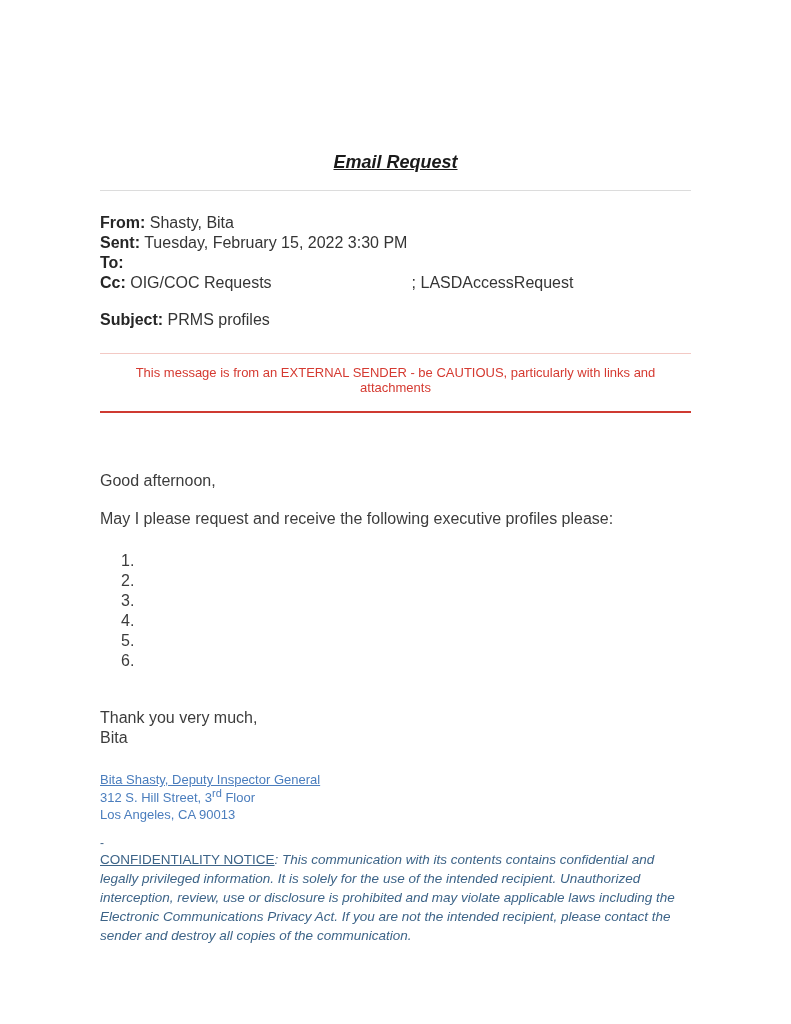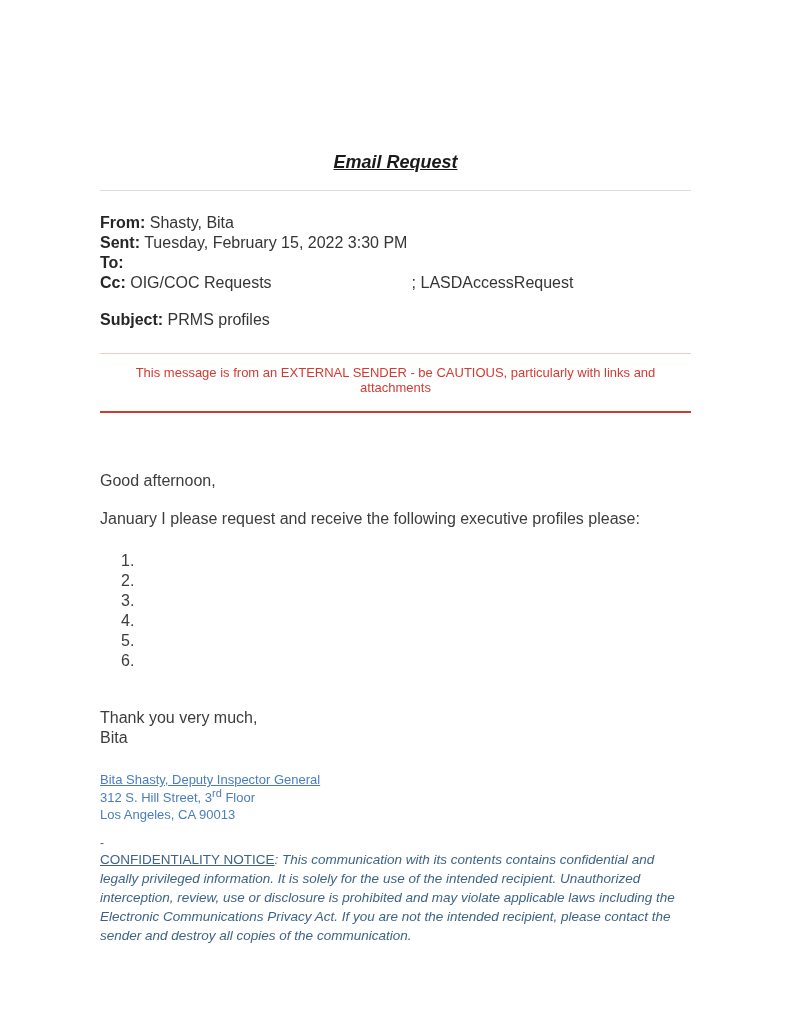--- a/index.html
+++ b/index.html
@@ -87,21 +87,21 @@
     <div class="meta-row"><span class="lbl">Cc:</span><span> OIG/COC Requests</span><span class="cc-second">; LASDAccessRequest</span></div>
     <div class="meta-row subject-row"><span class="lbl">Subject:</span><span> PRMS profiles</span></div>
   </div>
 
   <div class="warning" style="color: rgb(213, 58, 49); border-bottom-color: rgb(207, 58, 49);">
     <span>This message is from an EXTERNAL SENDER - be CAUTIOUS, particularly with links and attachments</span>
   </div>
 
   <div class="body-block">
     <p class="greeting">Good afternoon,</p>
-    <p class="request">January I please request and receive the following executive profiles please:</p>
+    <p class="request">May I please request and receive the following executive profiles please:</p>
     <ol class="profile-list">
       <li>1.</li>
       <li>2.</li>
       <li>3.</li>
       <li>4.</li>
       <li>5.</li>
       <li>6.</li>
     </ol>
     <p class="closing">Thank you very much,</p>
     <p class="signoff">Bita</p>

